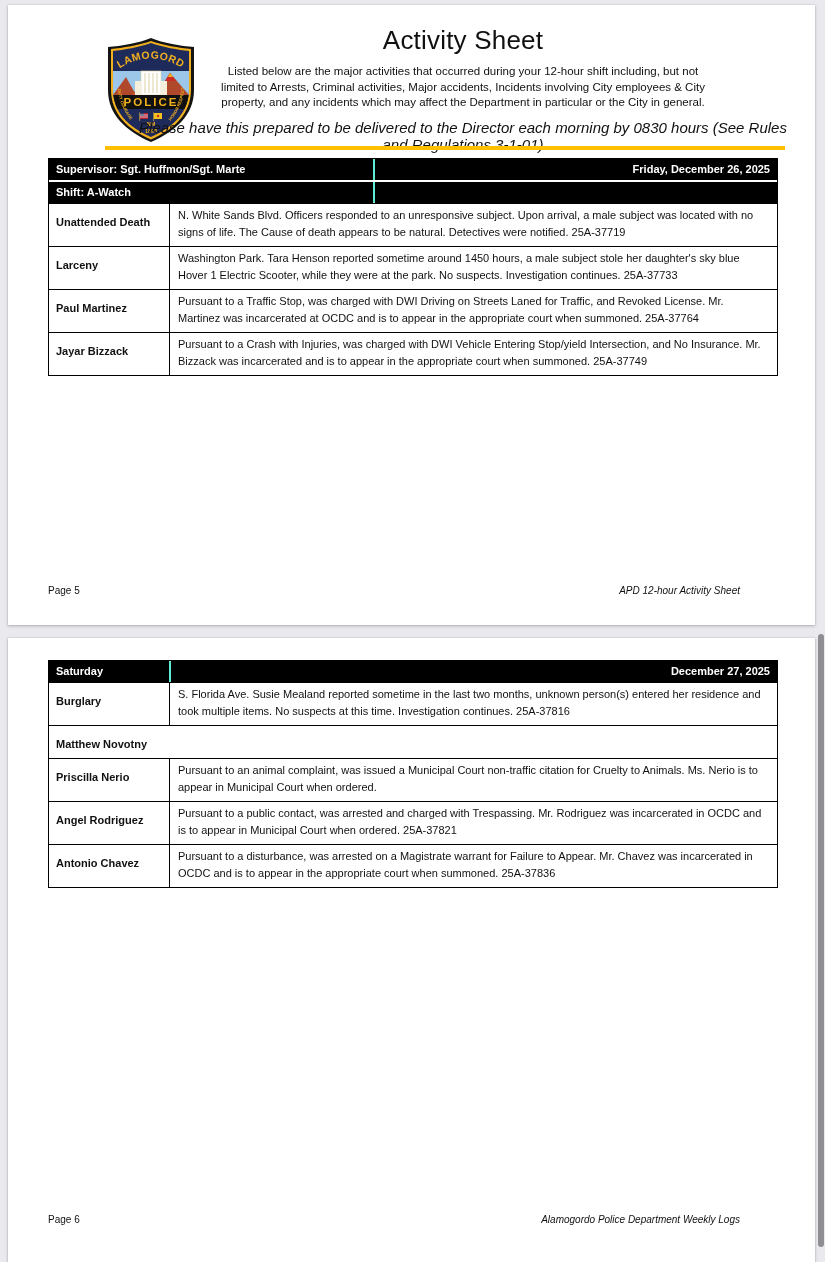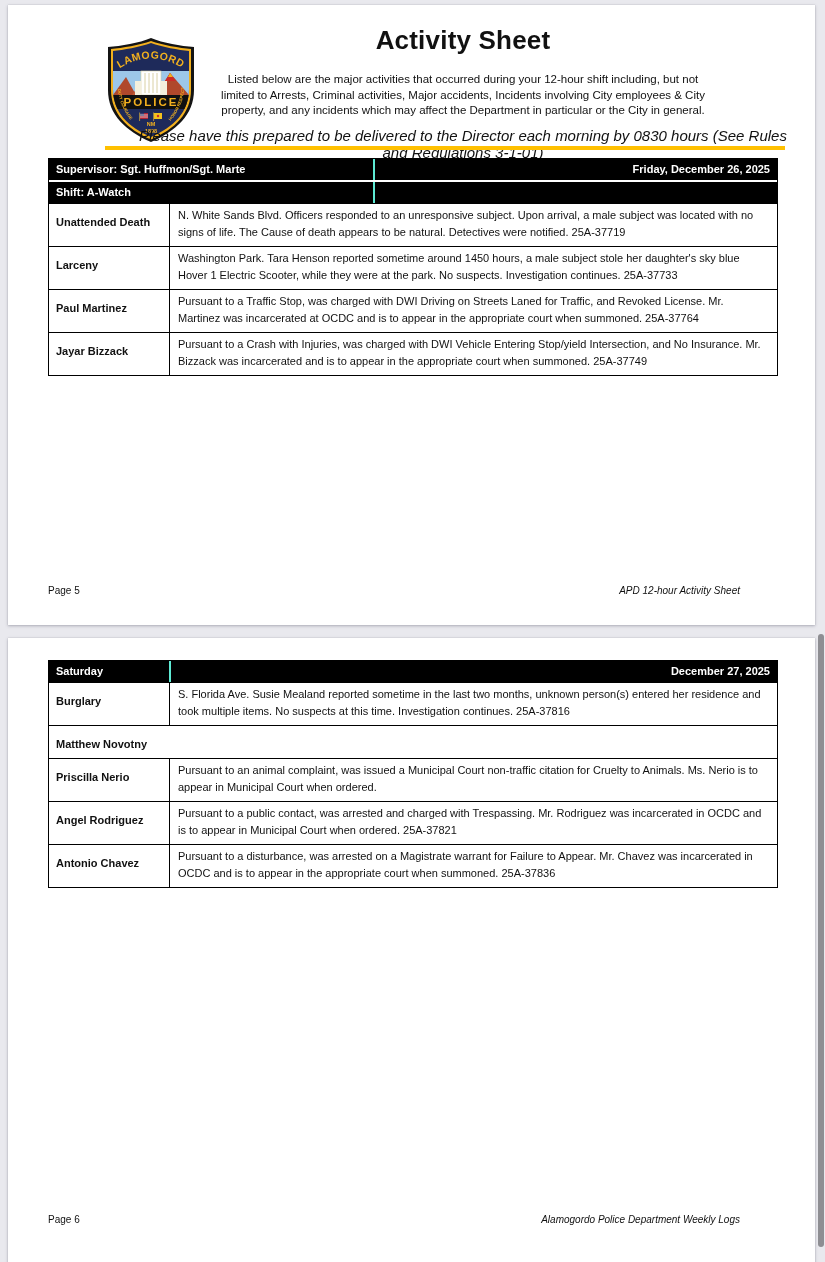--- a/index.html
+++ b/index.html
@@ -14,21 +14,21 @@
   .page{
     position:absolute;left:8px;width:807px;background:#fff;
     box-shadow:0 1px 3px rgba(70,70,95,.35), 0 0 1px rgba(0,0,0,.2);
   }
   #page-1{top:5px;height:620px;}
   #page-2{top:638px;height:661px;}
 
   
   .badge-wrap{position:absolute;left:94px;top:32px;width:98px;height:106px;}
   .header-text{position:absolute;left:130px;top:20px;width:650px;text-align:center;}
-  .doc-title{font-size:26px;font-weight:700;letter-spacing:.2px;margin:0 0 16px 0;}
+  .doc-title{font-size:26px;font-weight:400;letter-spacing:.2px;margin:0 0 8px 0;}
   .doc-intro{font-size:11.5px;line-height:15.5px;max-width:486px;margin:0 auto 8px auto;}
   .doc-note{font-size:15px;font-style:italic;margin:0 0 9px 0;}
   .doc-emphasis{font-size:13px;font-weight:normal;margin:11px;}
   .gold-divider{position:absolute;left:97px;top:141px;width:680px;height:4px;background:#FFC000;}
 
   
   .tbl{position:absolute;left:40px;width:730px;border:1px solid #000;box-sizing:border-box;}
   #page-1 .tbl{top:153px;}
   #page-2 .tbl{top:22px;}
   .trow{display:flex;}

